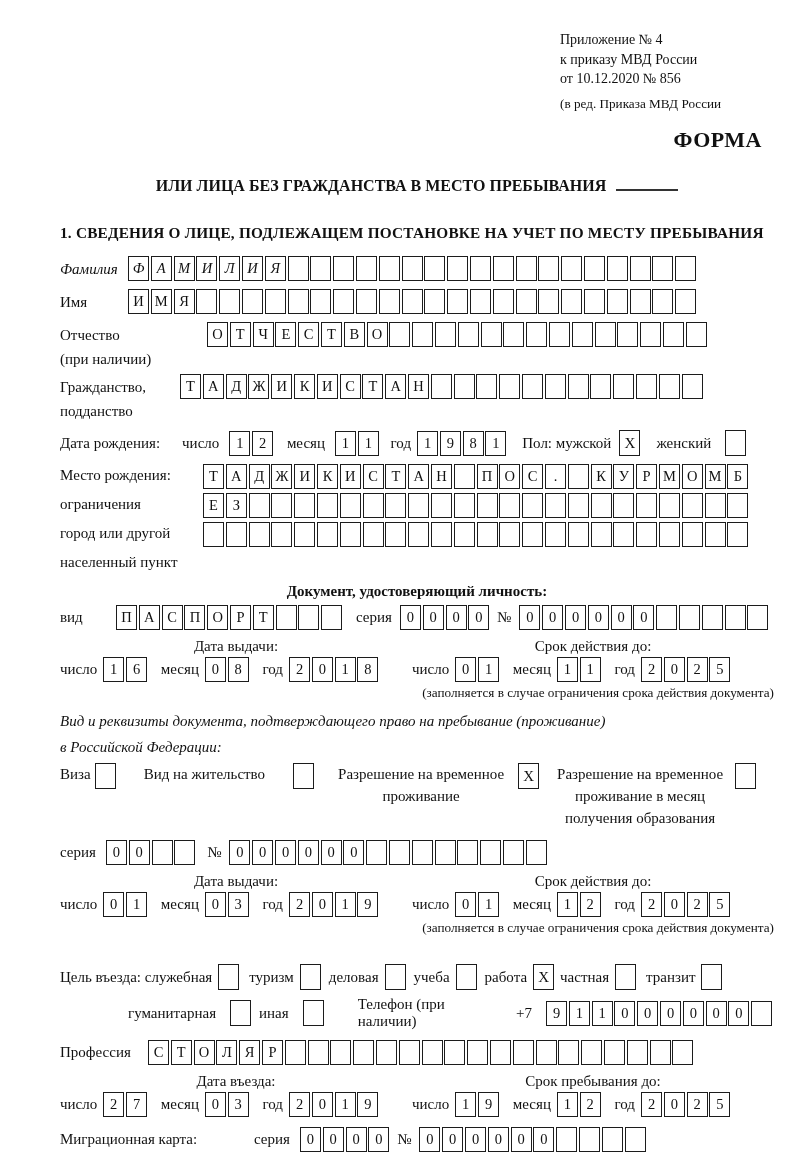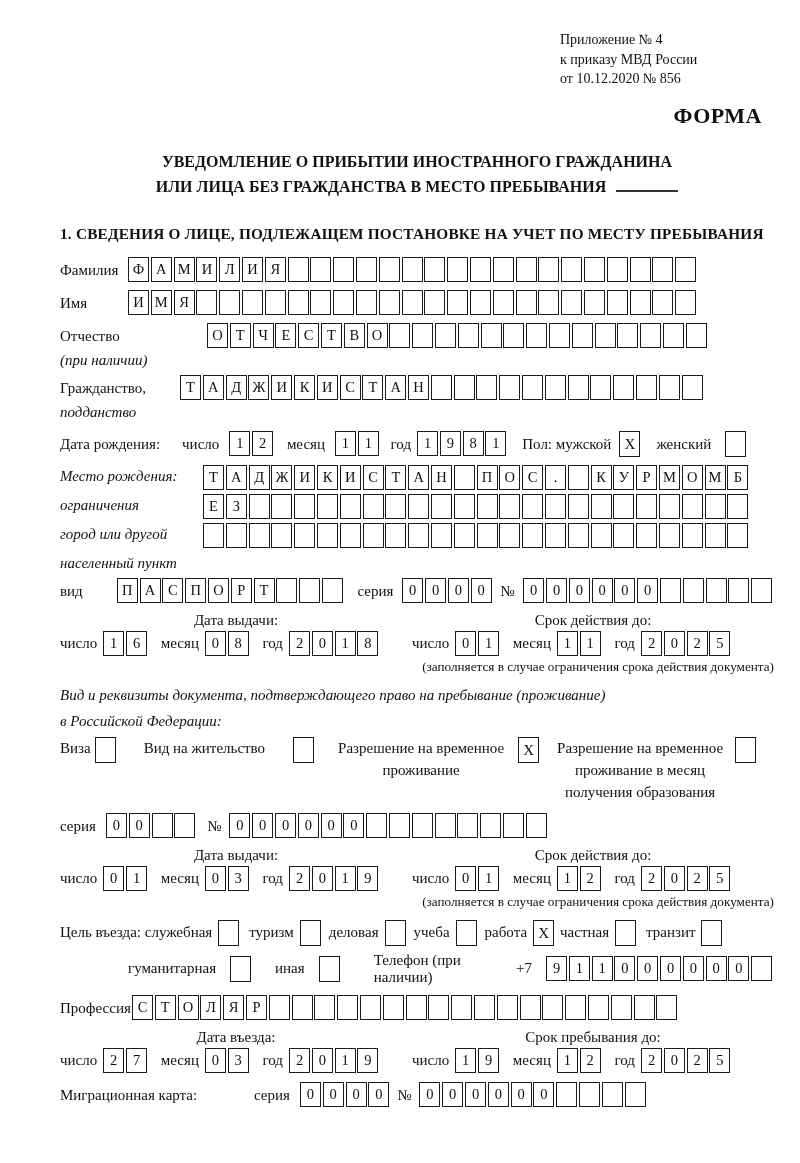--- a/index.html
+++ b/index.html
@@ -9,21 +9,21 @@
     box-sizing:border-box;padding:30px 26px 10px 60px;overflow:hidden;position:relative;
   }
   .appendix{margin-left:500px;font-size:14px;line-height:19.5px;}
   .appendix .rev{font-size:13.2px;margin-top:5px;}
   .forma{font-weight:bold;font-size:22px;text-align:right;padding-right:12px;margin-top:14px;letter-spacing:.5px;}
   .title{font-weight:bold;font-size:16px;text-align:center;line-height:25px;margin-top:20px;}
   .blank-line{display:inline-block;width:62px;border-bottom:2px solid #333;height:14px;margin-left:10px;}
   .sec-heading{font-weight:bold;font-size:15.3px;margin-top:26px;letter-spacing:.2px;}
   .frow{display:flex;align-items:flex-start;margin-top:7px;}
   .flabel{font-size:15px;line-height:26px;flex-shrink:0;}
-  .flabel .l2{line-height:22px;font-style:italic;}
+  .flabel .l2{line-height:22px;}
   .cells{display:flex;flex-wrap:nowrap;}
   .cell{
     width:19px;height:23px;border:1.7px solid #1c1c1c;margin-right:1.8px;flex-shrink:0;
     text-align:center;font-size:14.5px;line-height:23px;background:#fff;
   }
   .cb{
     display:inline-block;width:19px;height:24px;border:1.7px solid #1c1c1c;flex-shrink:0;
     text-align:center;font-size:15px;line-height:24px;vertical-align:middle;background:#fff;
   }
   .doc-heading{font-weight:bold;font-size:15px;text-align:center;margin-top:10px;}
@@ -32,47 +32,47 @@
   .dcol-r{width:362px;}
   .dhead{text-align:center;font-size:15px;margin-bottom:2px;}
   .dline{display:flex;align-items:center;}
   .dline .dl{font-size:15px;margin-right:6px;}
   .dgroup{display:flex;align-items:center;margin-right:12px;}
   .note{font-size:13.2px;text-align:right;margin-top:3px;}
   .plain{font-size:15px;line-height:24px;margin-top:8px;font-style:italic;}
   .permit-row{display:flex;align-items:flex-start;margin-top:4px;}
   .permit-item{display:flex;align-items:flex-start;}
   .permit-text{font-size:15px;line-height:22px;text-align:center;}
-  .purpose-row{display:flex;align-items:center;margin-top:10px;}
+  .purpose-row{display:flex;align-items:center;margin-top:28px;}
   .purpose-row .pl{font-size:15px;margin-right:6px;}
   .stack{display:flex;flex-direction:column;} .mt4{margin-top:4px;}
 </style>
 </head>
 <body>
 
 <div class="page">
 
   <div class="appendix">
     <div>Приложение № 4</div>
     <div>к приказу МВД России</div>
     <div>от 10.12.2020 № 856</div>
+    <div class="rev">(в ред. Приказа МВД России</div>
   </div>
 
   <div class="forma">ФОРМА</div>
 
   <div class="title">
-    <div>УВЕДОМЛЕНИЕ О ПРИБЫТИИ ИНОСТРАННОГО ГРАЖДАНИНА</div>
     <div>
       <span>ИЛИ ЛИЦА БЕЗ ГРАЖДАНСТВА В МЕСТО ПРЕБЫВАНИЯ</span><span class="blank-line"></span>
     </div>
   </div>
 
   <div class="sec-heading">1. СВЕДЕНИЯ О ЛИЦЕ, ПОДЛЕЖАЩЕМ ПОСТАНОВКЕ НА УЧЕТ ПО МЕСТУ ПРЕБЫВАНИЯ</div>
 
-  <div class="frow" style="margin-top:14px;">
+  <div class="frow" style="margin-top:14px;font-style:italic;">
     <div class="flabel" style="width:68px;">Фамилия</div>
     <div class="cells">
         <span class="cell">Ф</span>
         <span class="cell">А</span>
         <span class="cell">М</span>
         <span class="cell">И</span>
         <span class="cell">Л</span>
         <span class="cell">И</span>
         <span class="cell">Я</span>
         <span class="cell"></span>
@@ -297,22 +297,23 @@
           <span class="cell"></span>
           <span class="cell"></span>
           <span class="cell"></span>
           <span class="cell"></span>
           <span class="cell"></span>
           <span class="cell"></span>
         </div>
     </div>
   </div>
 
-
-  <div class="frow" style="align-items:center;margin-top:4px;justify-content:space-between;">
+  <div class="doc-heading">Документ, удостоверяющий личность:</div>
+
+  <div class="frow" style="align-items:center;margin-top:4px;">
     <span class="flabel" style="width:56px;">вид</span>
     <div class="cells">
         <span class="cell">П</span>
         <span class="cell">А</span>
         <span class="cell">С</span>
         <span class="cell">П</span>
         <span class="cell">О</span>
         <span class="cell">Р</span>
         <span class="cell">Т</span>
         <span class="cell"></span>
@@ -506,39 +507,39 @@
     <span class="pl" style="margin-left:8px;">работа</span>
     <span class="cb">X</span>
     <span class="pl" style="margin-left:6px;">частная</span>
     <span class="cb"></span>
     <span class="pl" style="margin-left:10px;">транзит</span>
     <span class="cb"></span>
   </div>
   <div class="purpose-row" style="margin-top:6px;gap:8px;">
     <span class="pl" style="margin-left:68px;">гуманитарная</span>
     <span class="cb"></span>
-    <span class="pl" style="margin-left:16px;">иная</span>
+    <span class="pl" style="">иная</span>
     <span class="cb"></span>
     <span class="pl" style="margin-left:26px;">Телефон (при наличии)</span>
     <span class="pl" style="margin-left:18px;">+7</span>
     <div class="cells">
         <span class="cell">9</span>
         <span class="cell">1</span>
         <span class="cell">1</span>
         <span class="cell">0</span>
         <span class="cell">0</span>
         <span class="cell">0</span>
         <span class="cell">0</span>
         <span class="cell">0</span>
         <span class="cell">0</span>
         <span class="cell"></span>
       </div>
   </div>
 
-  <div class="frow" style="align-items:center;margin-top:9px;">
+  <div class="frow" style="align-items:center;margin-top:9px;gap:16px;">
     <span class="flabel" style="width:72px;">Профессия</span>
     <div class="cells">
         <span class="cell">С</span>
         <span class="cell">Т</span>
         <span class="cell">О</span>
         <span class="cell">Л</span>
         <span class="cell">Я</span>
         <span class="cell">Р</span>
         <span class="cell"></span>
         <span class="cell"></span>

